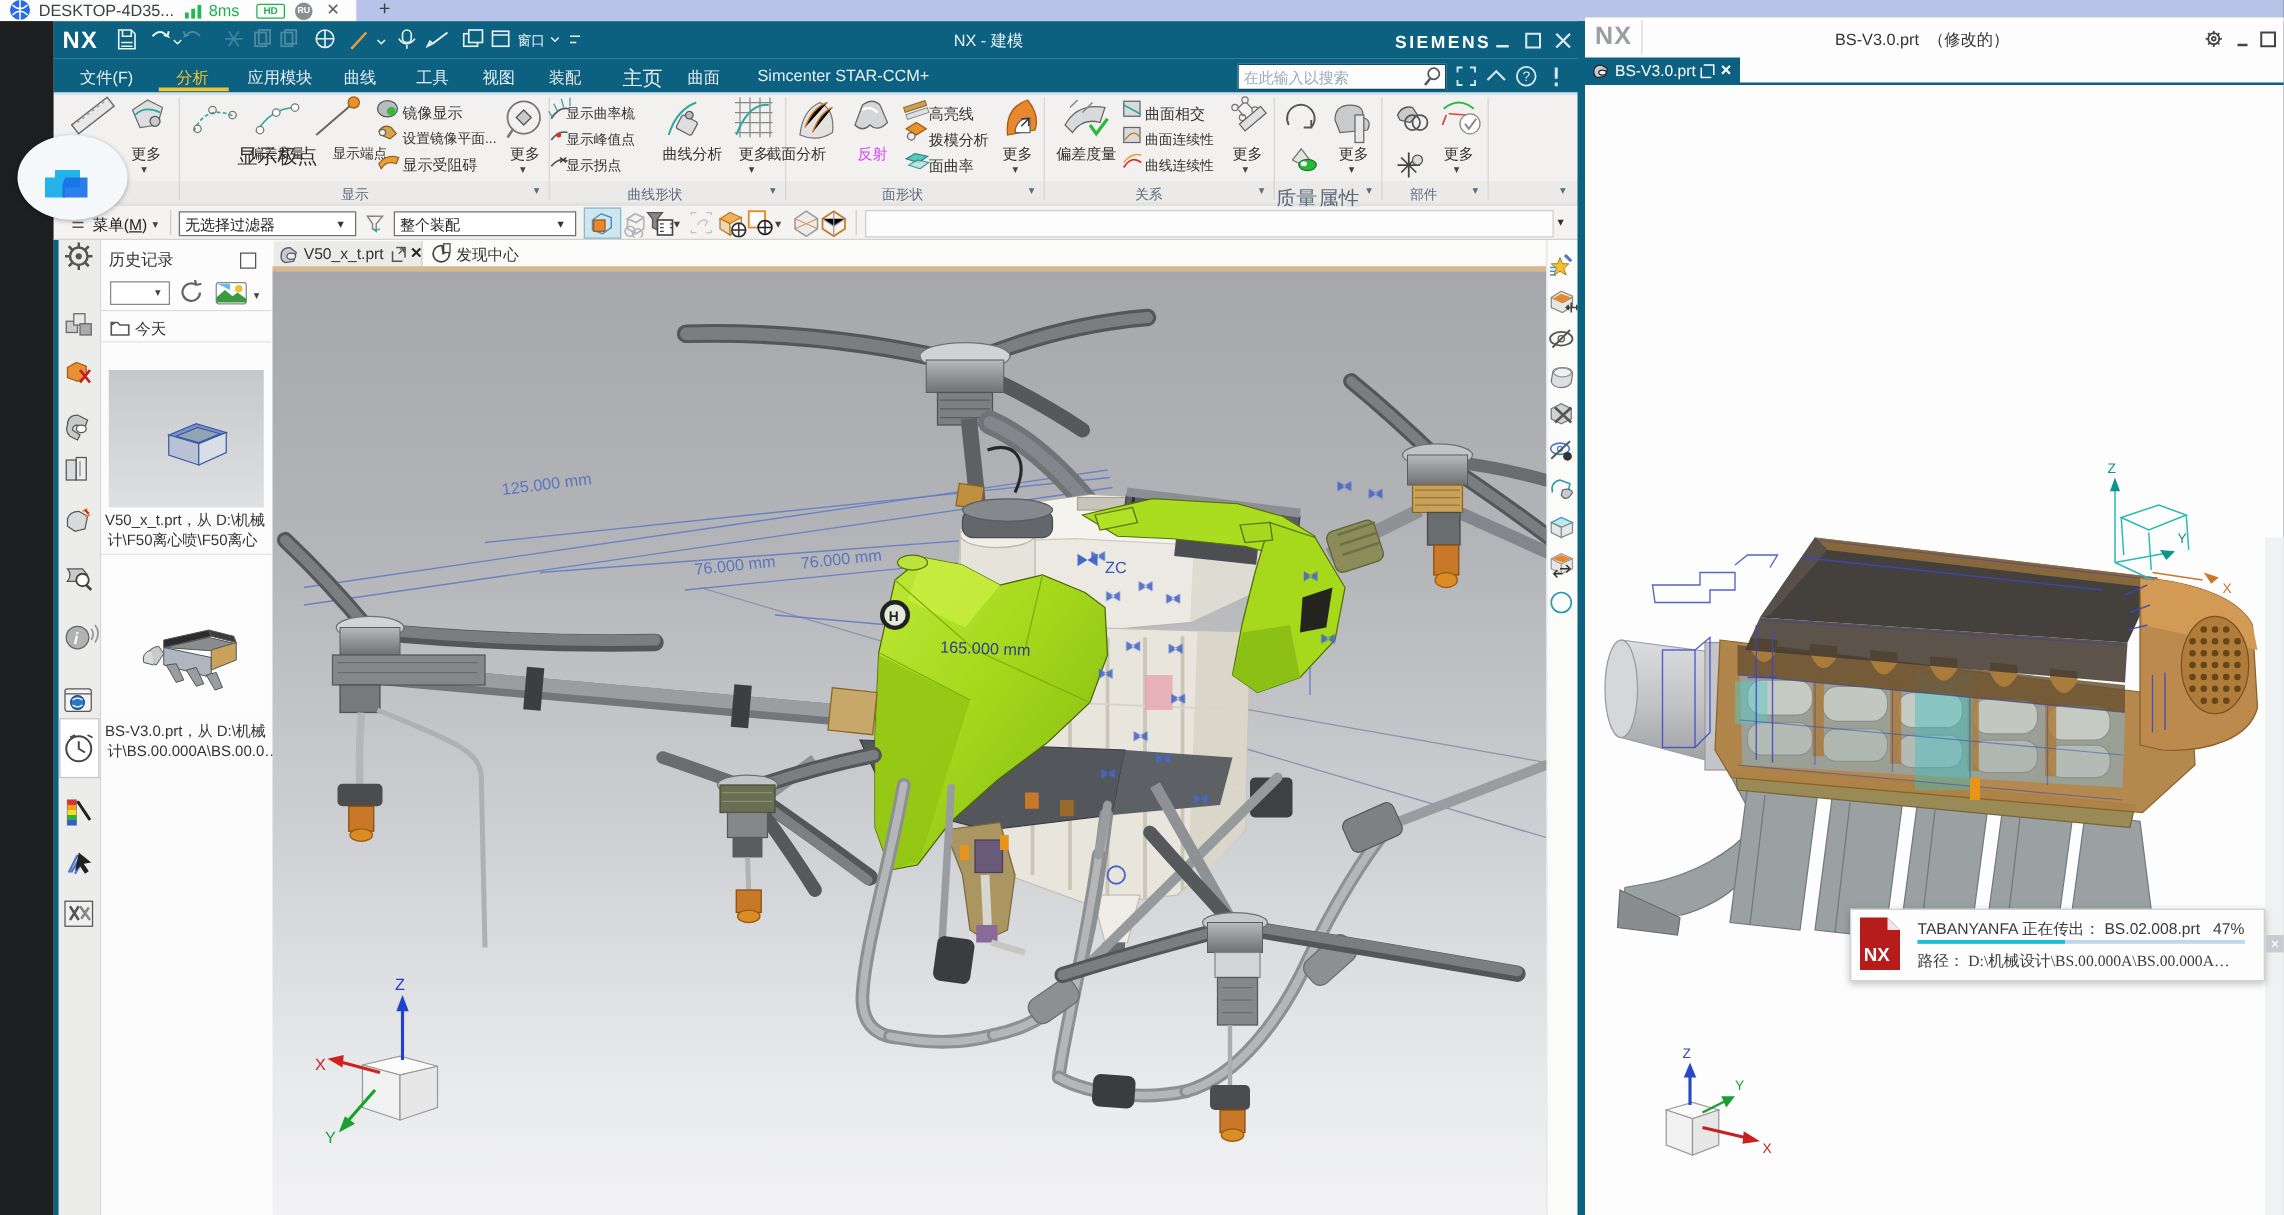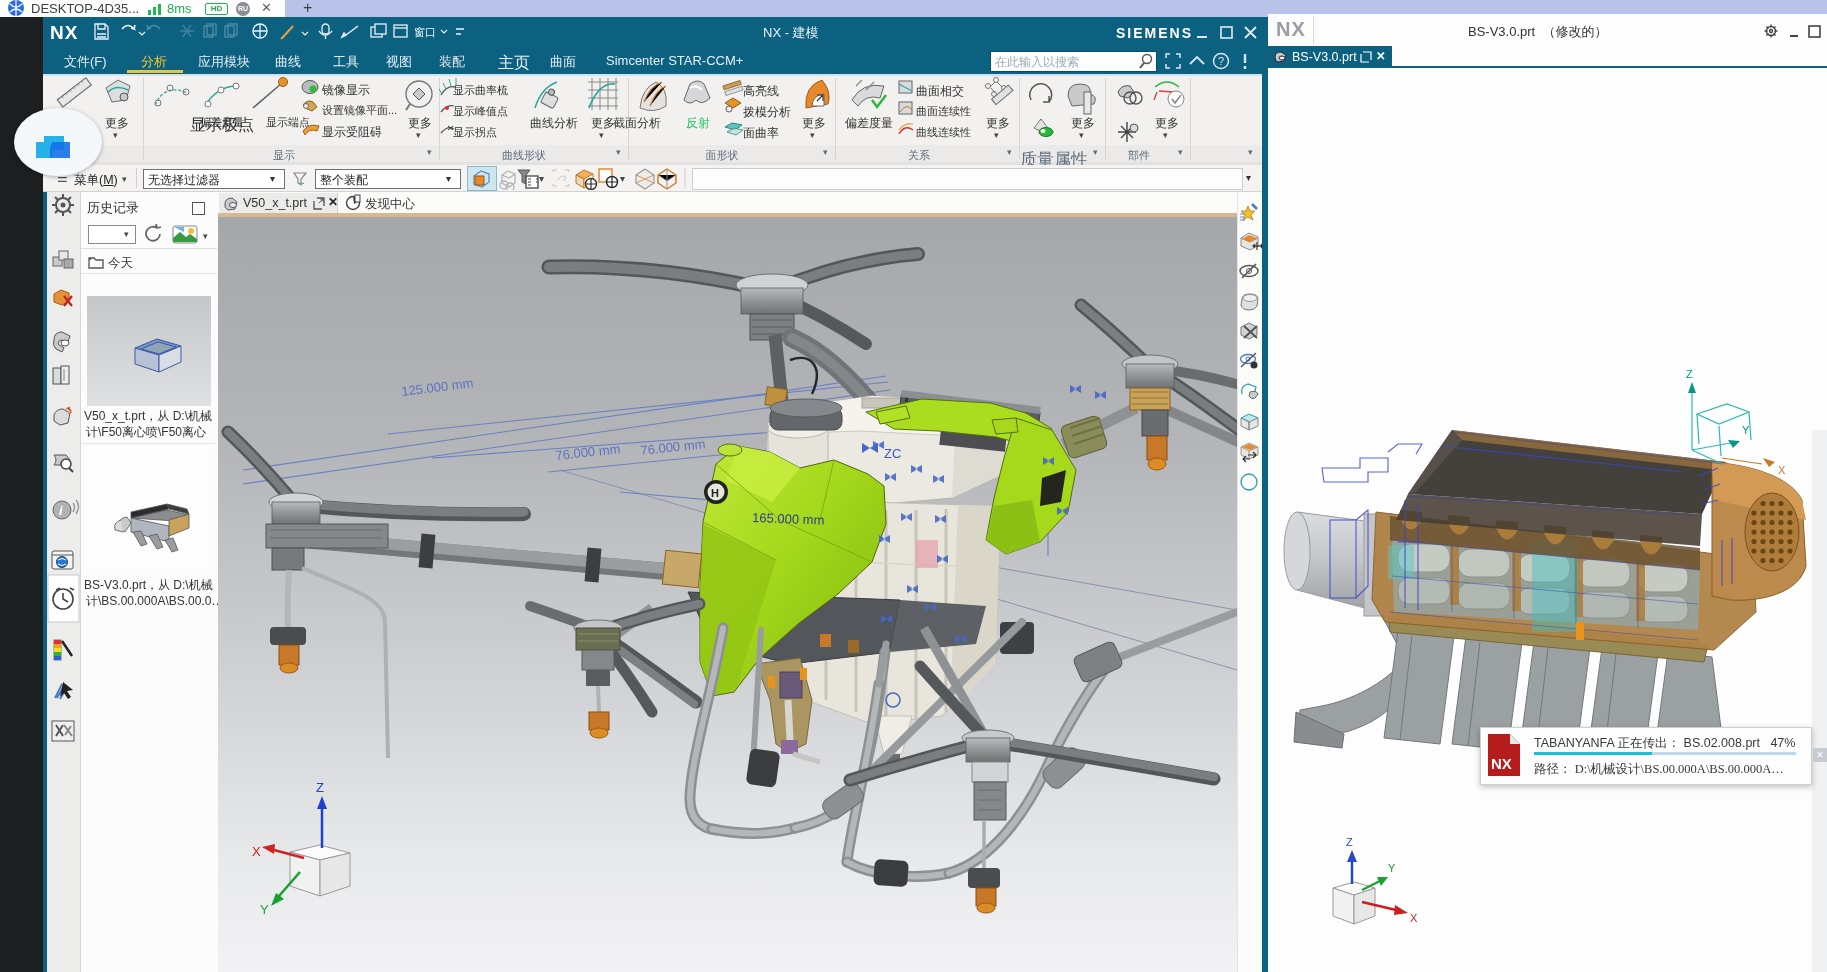--- a/index.html
+++ b/index.html
@@ -135,21 +135,21 @@
 <div class="tx" style="left:322px;top:82px;font-size:12px;color:#333;">镜像显示</div>
 <div class="tx" style="left:322px;top:103px;font-size:11px;color:#333;">设置镜像平面...</div>
 <div class="tx" style="left:322px;top:124px;font-size:12px;color:#333;">显示受阻碍</div>
 <div class="tx" style="left:408px;top:115px;font-size:12px;color:#333;">更多</div>
 <div class="tx" style="left:453px;top:83px;font-size:11px;color:#333;">显示曲率梳</div>
 <div class="tx" style="left:453px;top:104px;font-size:11px;color:#333;">显示峰值点</div>
 <div class="tx" style="left:453px;top:125px;font-size:11px;color:#333;">显示拐点</div>
 <div class="tx" style="left:530px;top:115px;font-size:12px;color:#333;">曲线分析</div>
 <div class="tx" style="left:591px;top:115px;font-size:12px;color:#333;">更多</div>
 <div class="tx" style="left:601px;top:115px;font-size:12px;color:#333;margin-left:12px;">截面分析</div>
-<div class="tx" style="left:686px;top:115px;font-size:12px;color:#22c55e;">反射</div>
+<div class="tx" style="left:686px;top:115px;font-size:12px;color:#d946ef;">反射</div>
 <div class="tx" style="left:743px;top:83px;font-size:12px;color:#333;">高亮线</div>
 <div class="tx" style="left:743px;top:104px;font-size:12px;color:#333;">拨模分析</div>
 <div class="tx" style="left:743px;top:125px;font-size:12px;color:#333;">面曲率</div>
 <div class="tx" style="left:802px;top:115px;font-size:12px;color:#333;">更多</div>
 <div class="tx" style="left:845px;top:115px;font-size:12px;color:#333;">偏差度量</div>
 <div class="tx" style="left:916px;top:83px;font-size:12px;color:#333;">曲面相交</div>
 <div class="tx" style="left:916px;top:104px;font-size:11px;color:#333;">曲面连续性</div>
 <div class="tx" style="left:916px;top:125px;font-size:11px;color:#333;">曲线连续性</div>
 <div class="tx" style="left:986px;top:115px;font-size:12px;color:#333;">更多</div>
 <div class="tx" style="left:1071px;top:115px;font-size:12px;color:#333;">更多</div>

